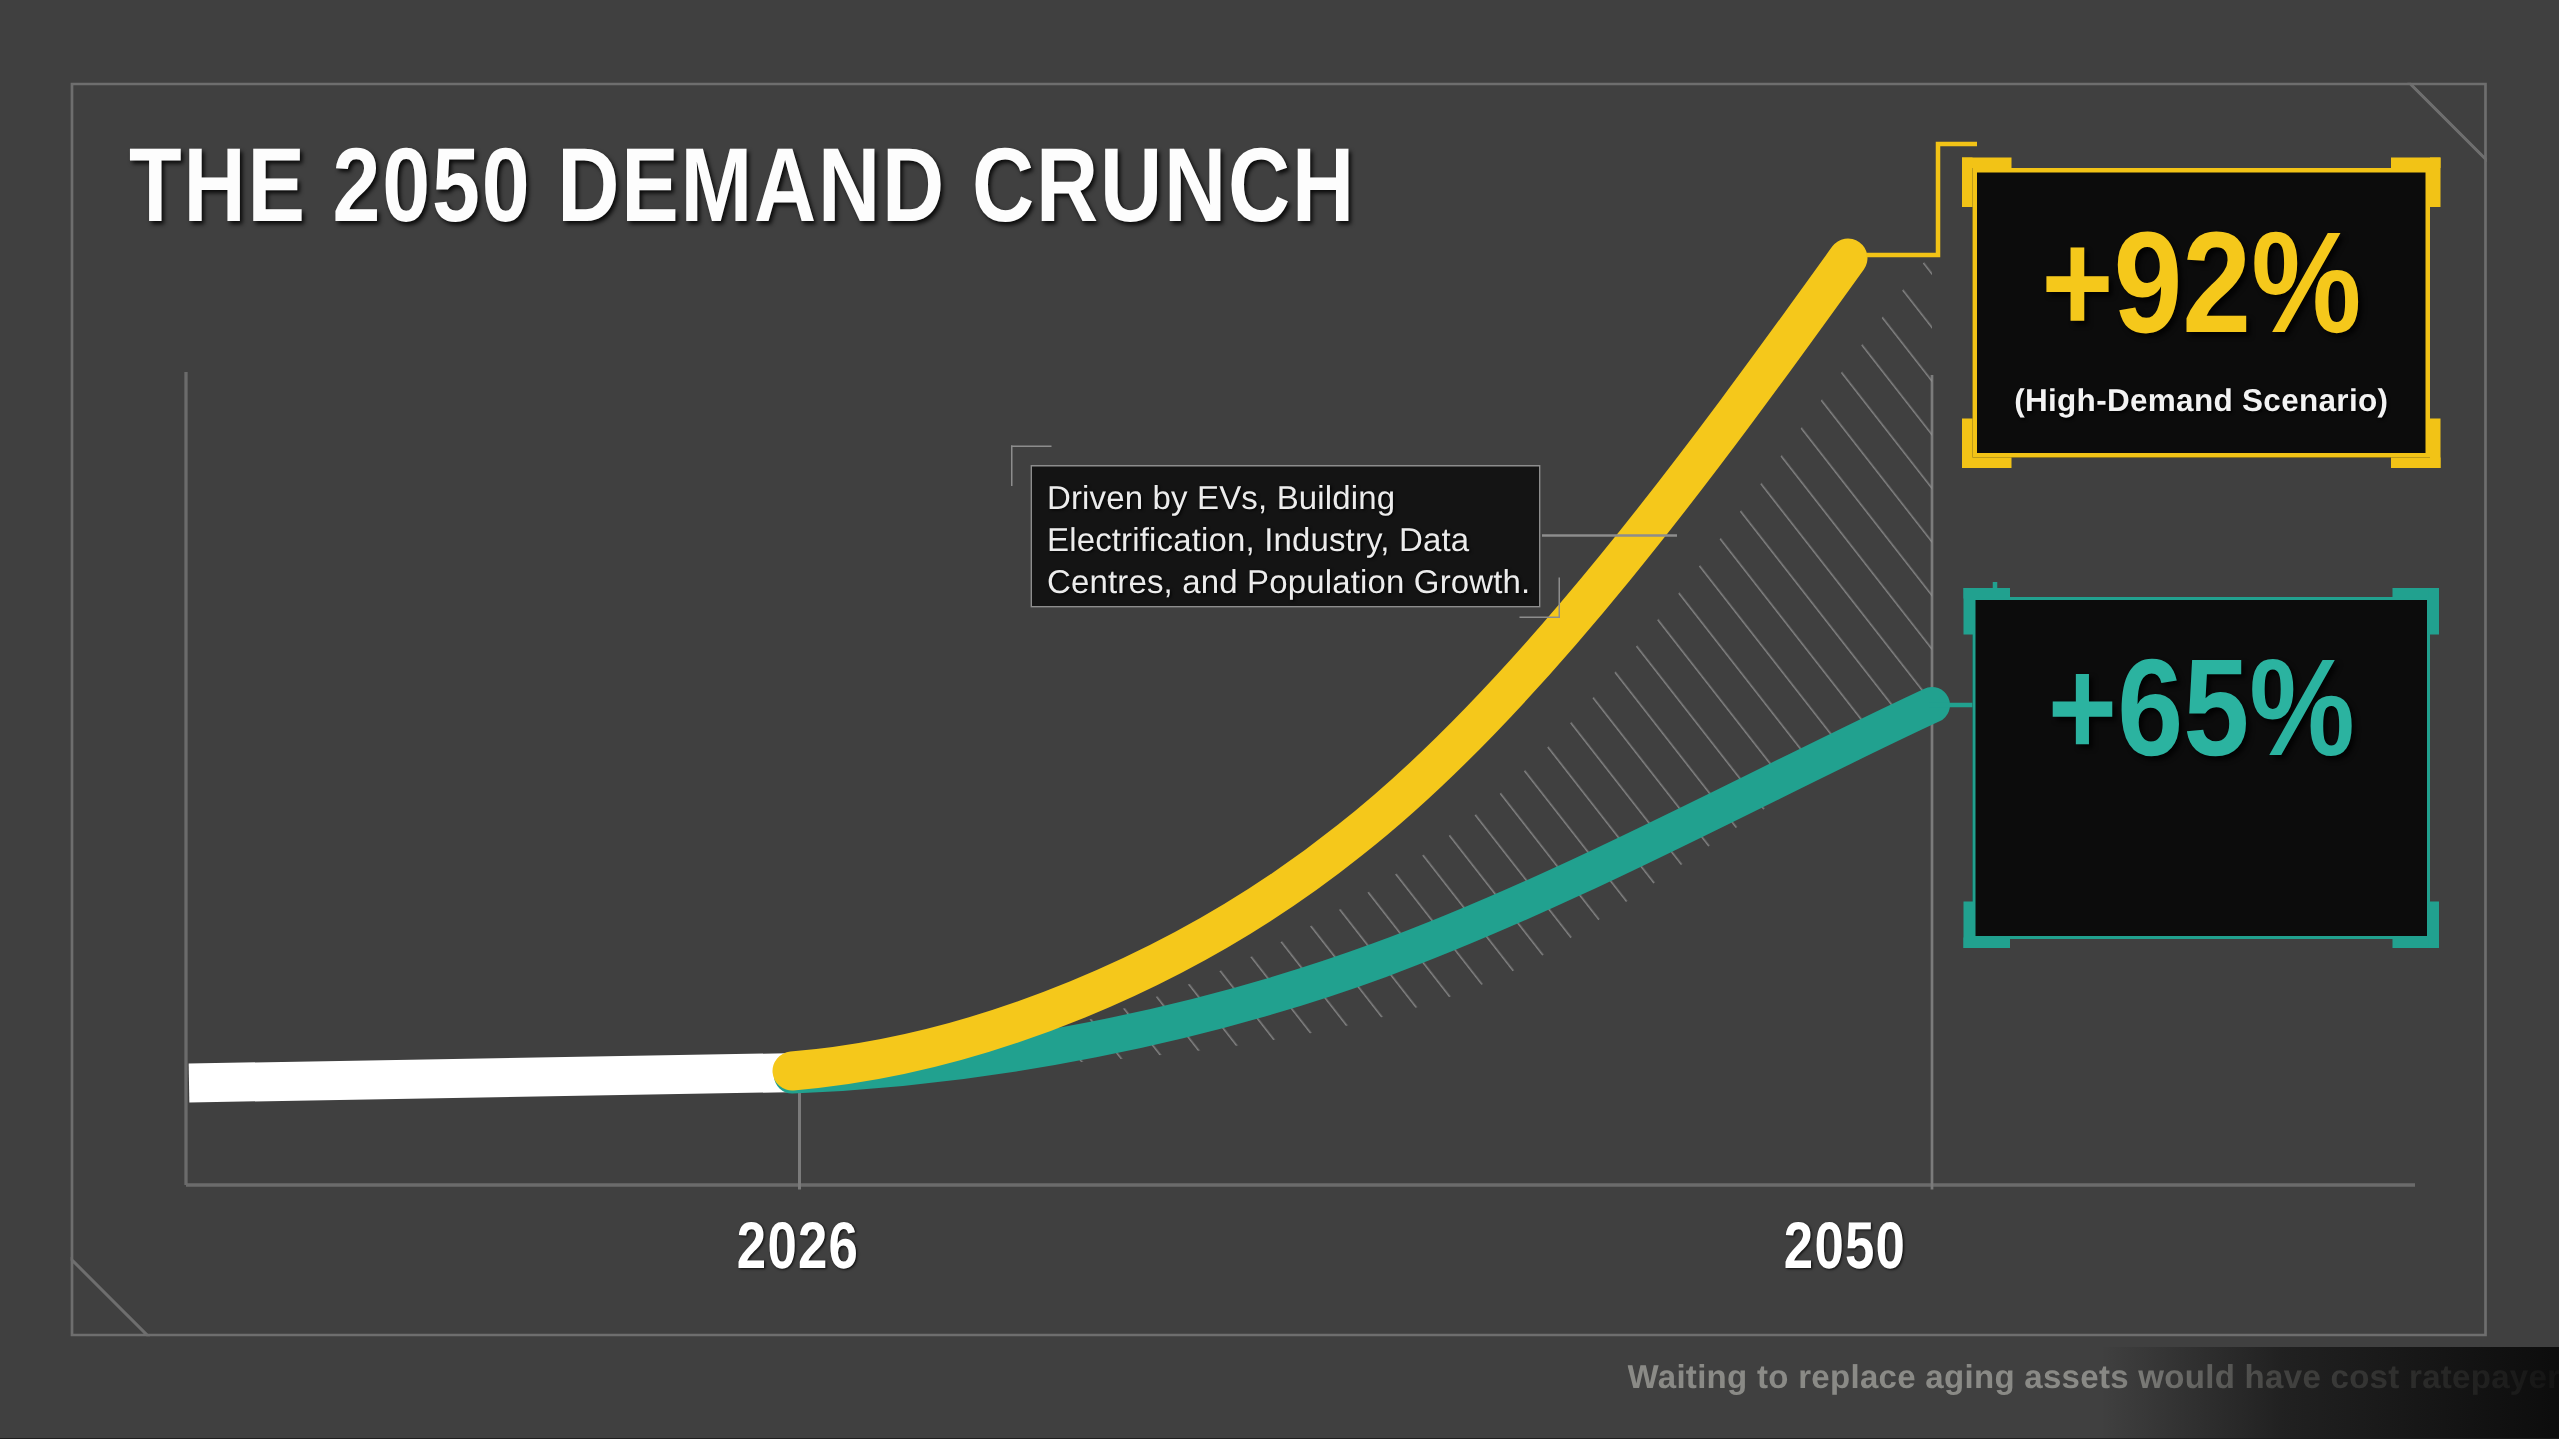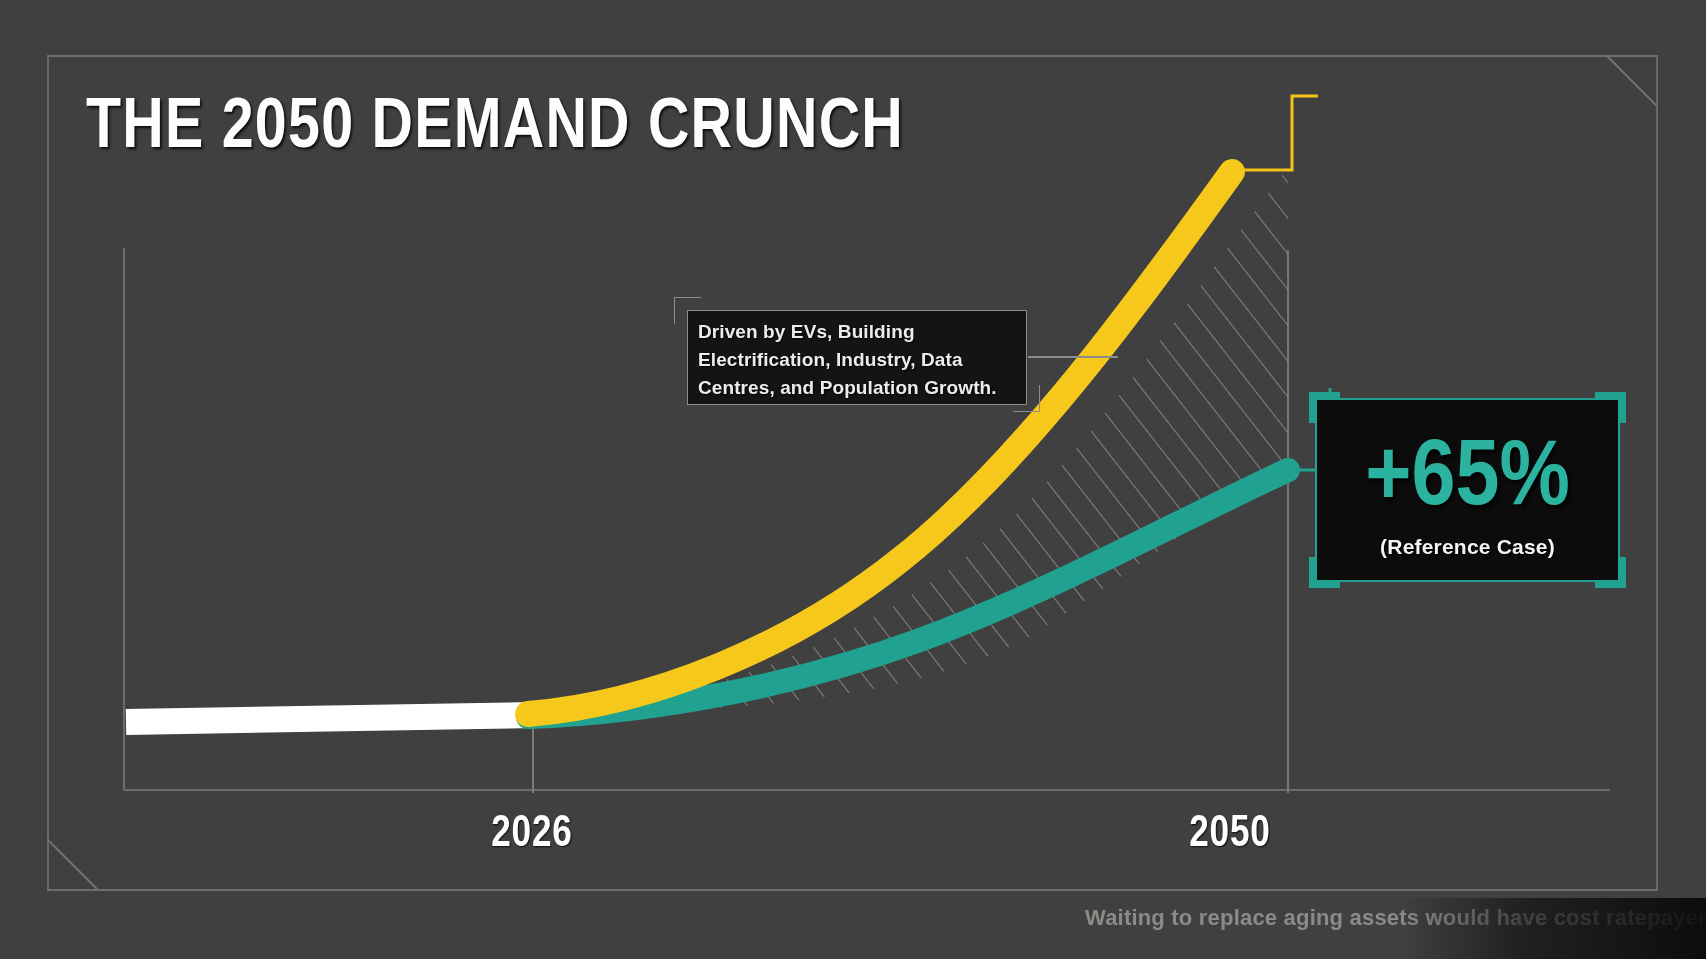--- a/index.html
+++ b/index.html
@@ -40,32 +40,32 @@
   .xlab.b{left:1160px;top:806px;width:140px;text-align:center;}
 
   
   .note{
     position:absolute;left:687px;top:310px;width:340px;height:95px;
     border:1.6px solid #8d8d8d;background:#141414;
     box-sizing:border-box;
   }
   .note-txt{
     position:absolute;left:698px;top:318px;width:330px;
-    font-size:19px;line-height:28px;color:#ececec;
-    font-weight:bold;letter-spacing:.1px;
+    font-size:22px;line-height:28px;color:#ececec;
+    font-weight:normal;letter-spacing:.1px;
     text-shadow:1px 1px 2px rgba(0,0,0,.9);
   }
   .note-brk{position:absolute;border-color:#8d8d8d;border-style:solid;}
   .note-brk.tl{left:674px;top:297px;width:26px;height:26px;border-width:1.6px 0 0 1.6px;}
   .note-brk.br{left:1013px;top:385px;width:26px;height:26px;border-width:0 1.6px 1.6px 0;}
 
   
   .card{position:absolute;box-sizing:border-box;background:#0c0c0c;}
   .card.yellow{left:1315px;top:112px;width:305px;height:193px;border:3px solid #f2c316;}
-  .card.teal  {left:1315px;top:398px;width:305px;height:184px;border:2.4px solid #21a18f;}
+  .card.teal  {left:1315px;top:398px;width:305px;height:228px;border:2.4px solid #21a18f;}
 
   .kpi{
     position:absolute;width:100%;text-align:center;
     font-family:"Liberation Sans Narrow","Liberation Sans",sans-serif;
     font-weight:bold;line-height:1;
     transform:scaleX(0.86);transform-origin:center center;
   }
   .card.yellow .kpi{top:26px;font-size:96px;color:#f5c81b;text-shadow:3px 3px 4px rgba(0,0,0,.8);}
   .card.teal   .kpi{top:26px;font-size:92px;color:#2bb3a0;text-shadow:3px 3px 4px rgba(0,0,0,.8);}
 
@@ -167,26 +167,33 @@
   </svg>
 
   <div class="xlab a">2026</div>
   <div class="xlab b">2050</div>
 
   <div class="note"></div>
   <div class="note-brk tl"></div>
   <div class="note-brk br"></div>
   <div class="note-txt">Driven by EVs, Building Electrification, Industry, Data Centres, and Population Growth.</div>
 
+  <div class="card yellow">
+    <span class="ctick tl" style="left:-10px;top:-10px;width:26px;height:26px;"></span>
+    <span class="ctick tr" style="right:-10px;top:-10px;width:26px;height:26px;"></span>
+    <span class="ctick bl" style="left:-10px;bottom:-10px;width:26px;height:26px;"></span>
+    <span class="ctick br" style="right:-10px;bottom:-10px;width:26px;height:26px;"></span>
+    <div class="kpi">+92%</div>
+    <div class="kpi-sub">(High-Demand Scenario)</div>
+  </div>
 
   <div class="card teal">
     <span class="ctick tl" style="left:-8px;top:-8px;width:24px;height:24px;"></span>
     <span class="ctick tr" style="right:-8px;top:-8px;width:24px;height:24px;"></span>
     <span class="ctick bl" style="left:-8px;bottom:-8px;width:24px;height:24px;"></span>
     <span class="ctick br" style="right:-8px;bottom:-8px;width:24px;height:24px;"></span>
     <div class="kpi">+65%</div>
-    <div class="kpi-sub">(Reference Case)</div>
   </div>
 
   <div class="caption">Waiting to replace aging assets would have cost ratepayers more</div>
   <div class="caption-fade"></div>
 
 </div>
 
 </body></html>

